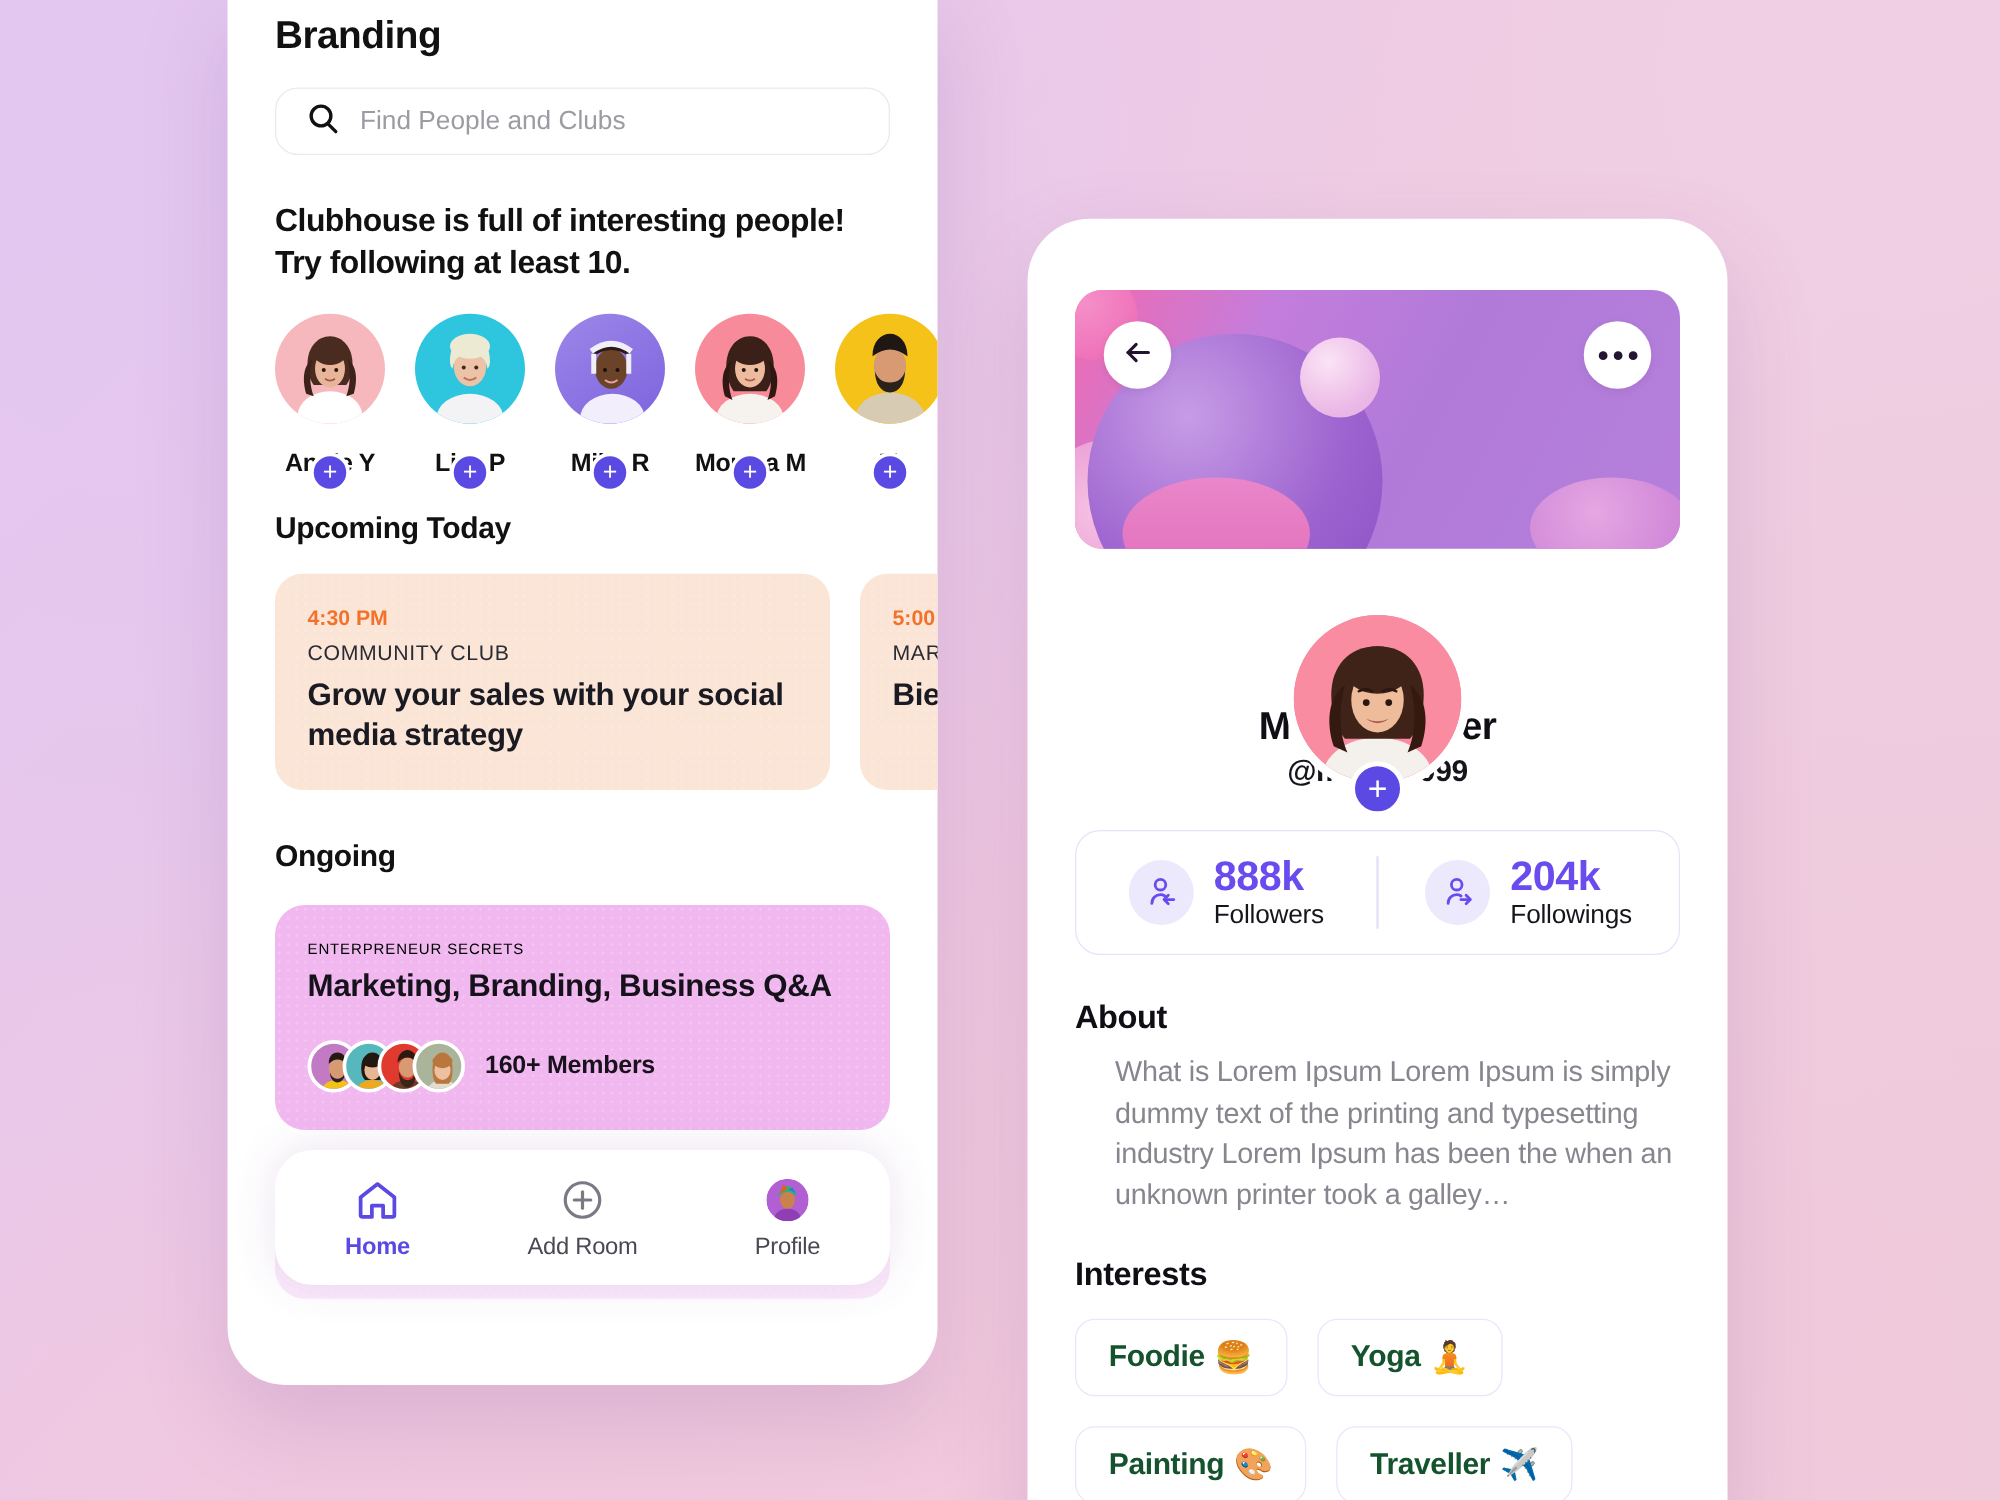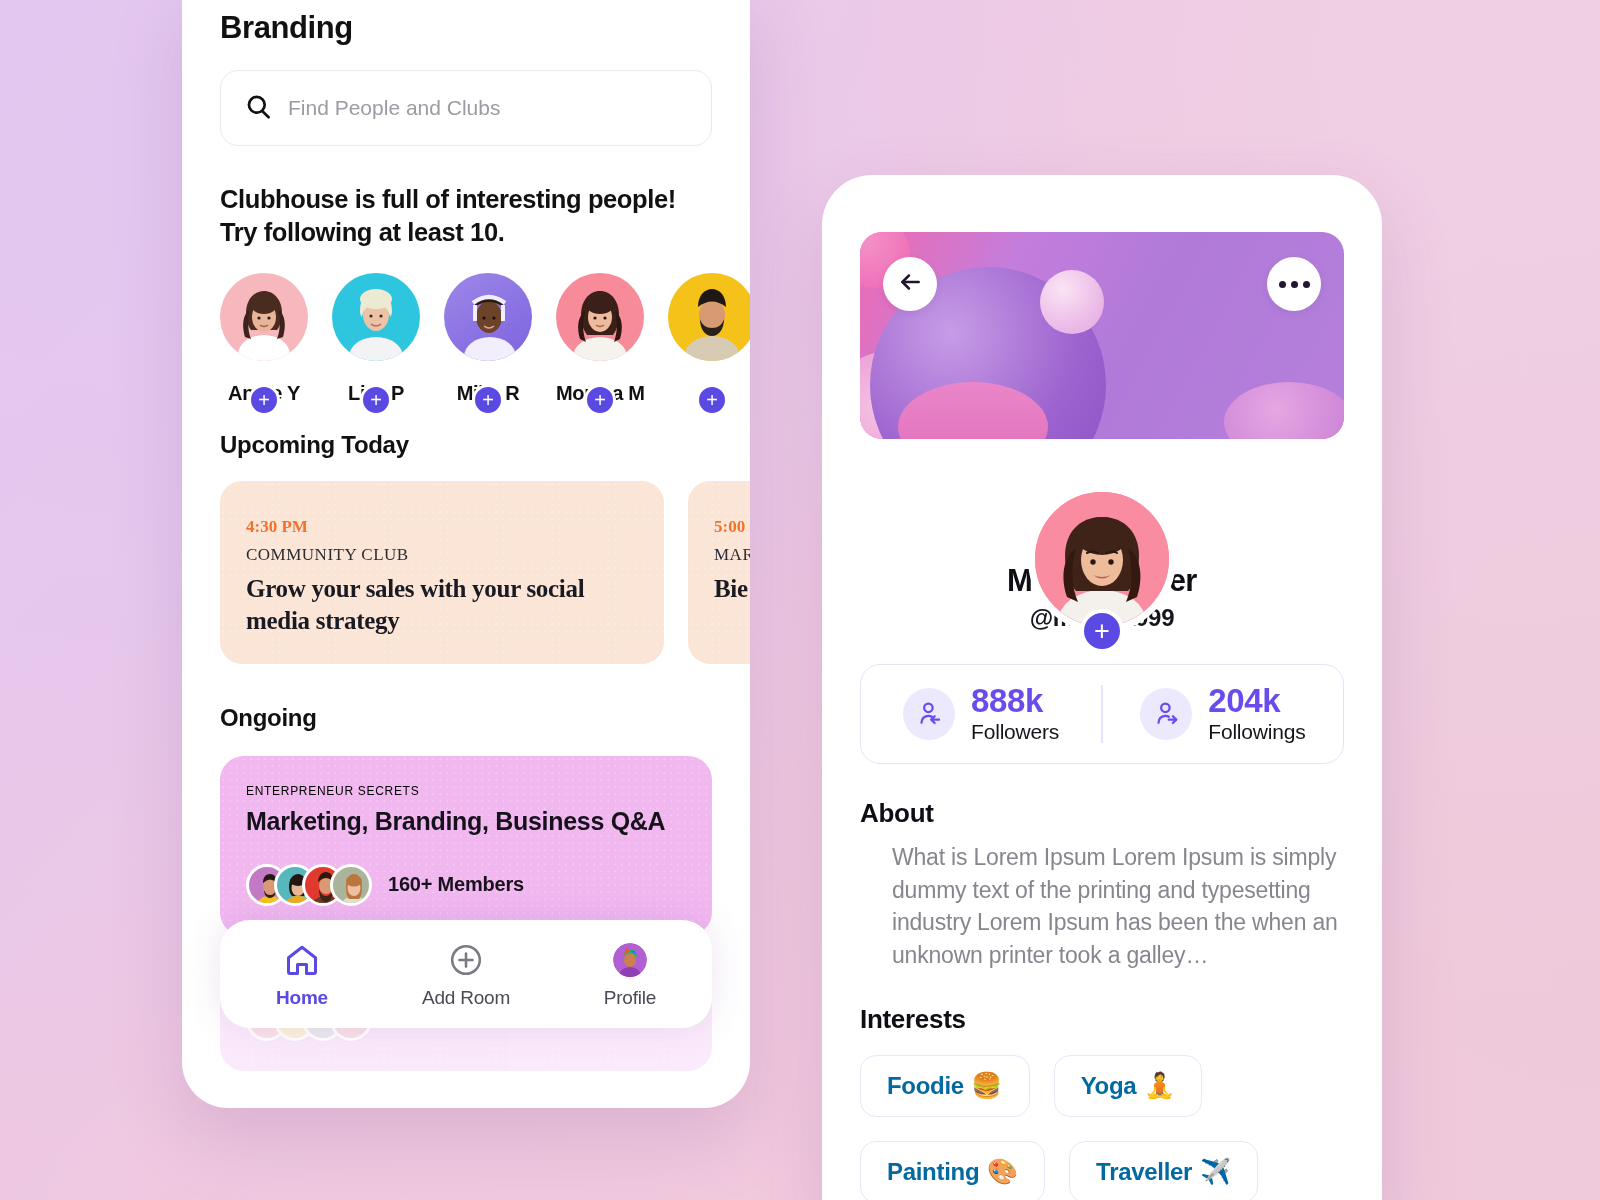--- a/index.html
+++ b/index.html
@@ -20,21 +20,21 @@
     position:absolute; left:182px; top:-12px; width:568px; height:1120px;
     background:#ffffff; border-radius:0 0 46px 46px;
     box-shadow:0 30px 70px rgba(120,70,150,.18);
     overflow:hidden;
   }
   .pl-inner{ position:absolute; inset:0; padding:0 38px; }
 
   .explore-title{ font-size:31px; font-weight:700; color:#111; letter-spacing:-.4px; margin-top:22px; }
 
   .search-box{
-    margin-top:24px; height:76px; border:1.6px solid #e9e9ee; border-radius:18px;
+    margin-top:24px; height:54px; border:1.6px solid #e9e9ee; border-radius:18px;
     display:flex; align-items:center; gap:16px; padding:0 24px; background:#fff;
   }
   .search-box .mag{ flex:0 0 auto; }
   .search-input{
     border:0; outline:0; font-family:inherit; font-size:21px; color:#9b9ba3;
     background:transparent; width:100%;
   }
   .search-input::placeholder{ color:#9b9ba3; }
 
   .promo{
@@ -52,22 +52,22 @@
     width:32px; height:32px; border-radius:50%; background:#5a49e2;
     border:3px solid #fff; display:flex; align-items:center; justify-content:center;
     color:#fff; font-size:20px; line-height:1; font-weight:400; z-index:3;
   }
   .p-name{ margin-top:21px; font-size:20px; font-weight:700; color:#111; white-space:nowrap; letter-spacing:-.3px;}
 
   .sec-title{ font-size:24px; font-weight:700; color:#111; letter-spacing:-.3px; }
   .upcoming-wrap{ margin-top:26px; }
   .cards-row{ display:flex; gap:24px; margin-top:22px; }
   .ev-card{
-    background:#fbe5d6; border-radius:22px; padding:36px 26px 28px; flex:0 0 444px;
-    position:relative; overflow:hidden;font-family:Liberation Serif, serif;
+    background:#fbe5d6; border-radius:22px; padding:26px 26px 28px; flex:0 0 444px;
+    position:relative; overflow:hidden;
   }
   .ev-card::after{ content:""; position:absolute; inset:0;
     background-image:radial-gradient(rgba(255,255,255,.5) 1px, transparent 1px);
     background-size:7px 7px; opacity:.45; pointer-events:none;}
   .ev-time{ font-size:17px; font-weight:700; color:#f2722b; position:relative; z-index:1;}
   .ev-club{ font-size:17px; color:#2b2b33; margin-top:8px; letter-spacing:.5px; position:relative; z-index:1;}
   .ev-title{ font-size:25px; font-weight:700; color:#1a1a22; margin-top:8px; line-height:1.25; letter-spacing:-.3px; position:relative; z-index:1;}
 
   .ongoing-wrap{ margin-top:40px; }
   .on-card{
@@ -165,21 +165,21 @@
   .stat-lbl{ font-size:21px; color:#15151c; margin-top:2px; letter-spacing:-.2px;}
   .stat-div{ width:1.6px; height:58px; background:#e6e2fb; }
 
   .about-h{ margin-top:34px; font-size:26px; font-weight:700; color:#0e0e14; letter-spacing:-.3px;}
   .about-p{ margin-top:12px; font-size:23px; line-height:1.42; color:#86868f; letter-spacing:-.2px;margin-left:32px;}
 
   .int-h{ margin-top:32px; font-size:26px; font-weight:700; color:#0e0e14; letter-spacing:-.3px;}
   .chips{ display:flex; flex-wrap:wrap; gap:24px; margin-top:20px; }
   .chip{
     border:1.6px solid #e9e6fb; border-radius:16px; padding:0 26px; height:62px;
-    display:flex; align-items:center; font-size:24px; font-weight:700; color:#0369a1;
+    display:flex; align-items:center; font-size:24px; font-weight:700; color:#14532d;
     letter-spacing:-.3px; background:#fff; white-space:nowrap; gap:8px;
   }
   .chip .emo{ font-weight:400; font-size:25px; }
 </style>
 </head>
 <body>
 
 <div class="phone-left">
   <div class="pl-inner">
 

